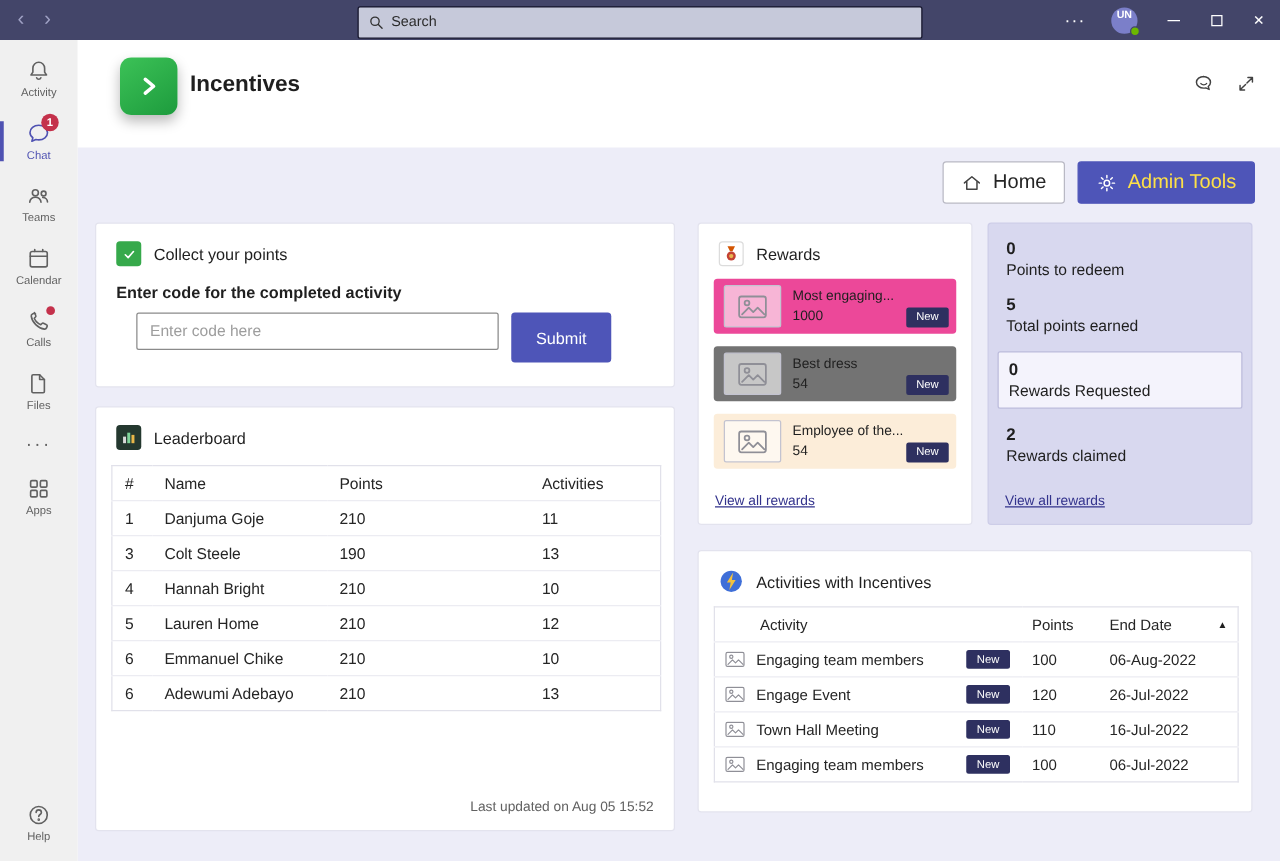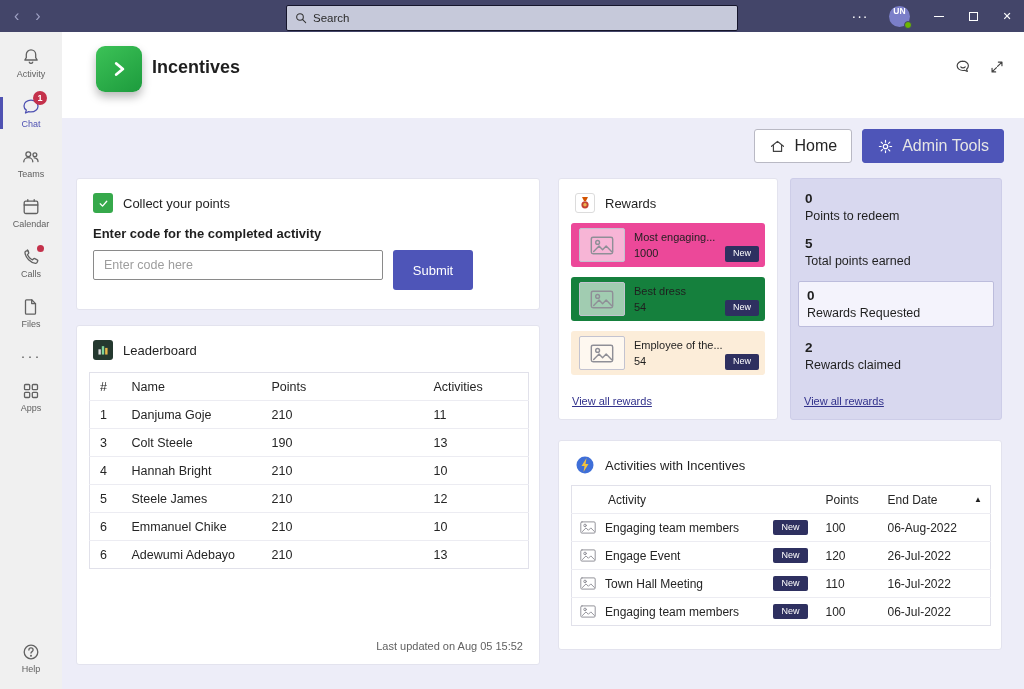--- a/index.html
+++ b/index.html
@@ -67,36 +67,36 @@
   
   .dashboard { position: absolute; top: 118px; left: 62px; width: 962px; height: 571px;
     background: #ededf8; overflow: hidden; }
   .toolbar { position: absolute; top: 11px; right: 20px; display: flex; gap: 10px; }
   .btn { height: 34px; display: flex; align-items: center; gap: 8px; padding: 0 14px;
     font-size: 16px; border-radius: 3px; cursor: pointer; }
   .btn svg { width: 17px; height: 17px; fill: none; stroke-width: 1.4;
     stroke-linecap: round; stroke-linejoin: round; }
   .btn-home { background: #fff; border: 1px solid #b9b9c4; color: #252525; }
   .btn-home svg { stroke: #424242; }
-  .btn-admin { background: #4e55b8; border: 1px solid #4e55b8; color: #e5e5e5; }
+  .btn-admin { background: #4e55b8; border: 1px solid #4e55b8; color: #fde047; }
   .btn-admin svg { stroke: #fff; }
 
   .card { position: absolute; background: #fff; border: 1px solid #e3e3ee; border-radius: 3px; }
   .card-head { display: flex; align-items: center; gap: 10px; padding: 14px 16px 0;
     font-size: 13px; color: #1f1f1f; }
   .mini-icon { width: 20px; height: 20px; border-radius: 3px; flex: none;
     display: flex; align-items: center; justify-content: center; }
 
   
   .card-collect { left: 14px; top: 60px; width: 464px; height: 132px; }
   .collect-ic { background: #36a94b; }
   .collect-ic svg { width: 13px; height: 13px; stroke: #fff; fill: none; stroke-width: 2;
     stroke-linecap: round; stroke-linejoin: round; }
   .collect-sub { font-weight: 700; font-size: 13px; padding: 13px 16px 0; color: #1f1f1f; }
-  .collect-row { display: flex; gap: 10px; padding: 9px 16px 0; }
+  .collect-row { display: flex; gap: 10px; padding: 9px 32px 0; }
   .code-input { width: 290px; height: 30px; border: 1px solid #8a8a8a; border-radius: 2px;
     padding: 0 10px; font-size: 12.5px; color: #333; font-family: inherit; background: #fff; }
   .code-input::placeholder { color: #9d9d9d; }
   .btn-submit { width: 80px; height: 40px; background: #4e55b8; color: #fff; border: none;
     border-radius: 3px; font-size: 13px; font-family: inherit; cursor: pointer; }
 
   
   .card-lb { left: 14px; top: 207px; width: 464px; height: 340px; }
   .lb-ic { background: #24382f; }
   .lb-table { margin: 12px 12px 0; width: 440px; border-collapse: collapse;
@@ -106,21 +106,21 @@
   .lb-table tr:last-child td { border-bottom: none; }
   .col-rank { width: 32px; } .col-name { width: 140px; } .col-points { width: 162px; }
   .last-updated { position: absolute; right: 16px; bottom: 12px; font-size: 11px; color: #616161; }
 
   
   .card-rewards { left: 496px; top: 60px; width: 220px; height: 242px; }
   .rw-ic { background: #fff; border: 1px solid #dcdcdc; }
   .reward-item { position: relative; margin: 10px 12px 0; height: 44px; border-radius: 3px;
     display: flex; align-items: center; padding: 5px 8px; gap: 9px; cursor: pointer; }
   .reward-0 { background: #ec4899; }
-  .reward-1 { background: #15803d; }
+  .reward-1 { background: #737373; }
   .reward-2 { background: #fcedd9; }
   .reward-thumb { width: 46px; height: 34px; background: rgba(255,255,255,.6);
     border: 1px solid #c3c3d0; border-radius: 2px; display: flex; align-items: center;
     justify-content: center; flex: none; }
   .photo-svg { stroke: #8f8f97; fill: none; stroke-width: 1.2; stroke-linecap: round; stroke-linejoin: round; }
   .reward-info { display: flex; flex-direction: column; gap: 4px; font-size: 11px; color: #1f1f1f; }
   .new-badge { background: #2e3060; color: #fff; font-size: 9px; padding: 2px 8px;
     border-radius: 2px; line-height: 1.3; }
   .reward-item .new-badge { position: absolute; right: 6px; bottom: 5px; }
   .view-link { position: absolute; left: 13px; bottom: 12px; font-size: 11px;
@@ -358,21 +358,21 @@
         <td>13</td>
       </tr>
       <tr>
         <td>4</td>
         <td>Hannah Bright</td>
         <td>210</td>
         <td>10</td>
       </tr>
       <tr>
         <td>5</td>
-        <td>Steele James</td>
+        <td>Lauren Home</td>
         <td>210</td>
         <td>12</td>
       </tr>
       <tr>
         <td>6</td>
         <td>Emmanuel Chike</td>
         <td>210</td>
         <td>10</td>
       </tr>
       <tr>

